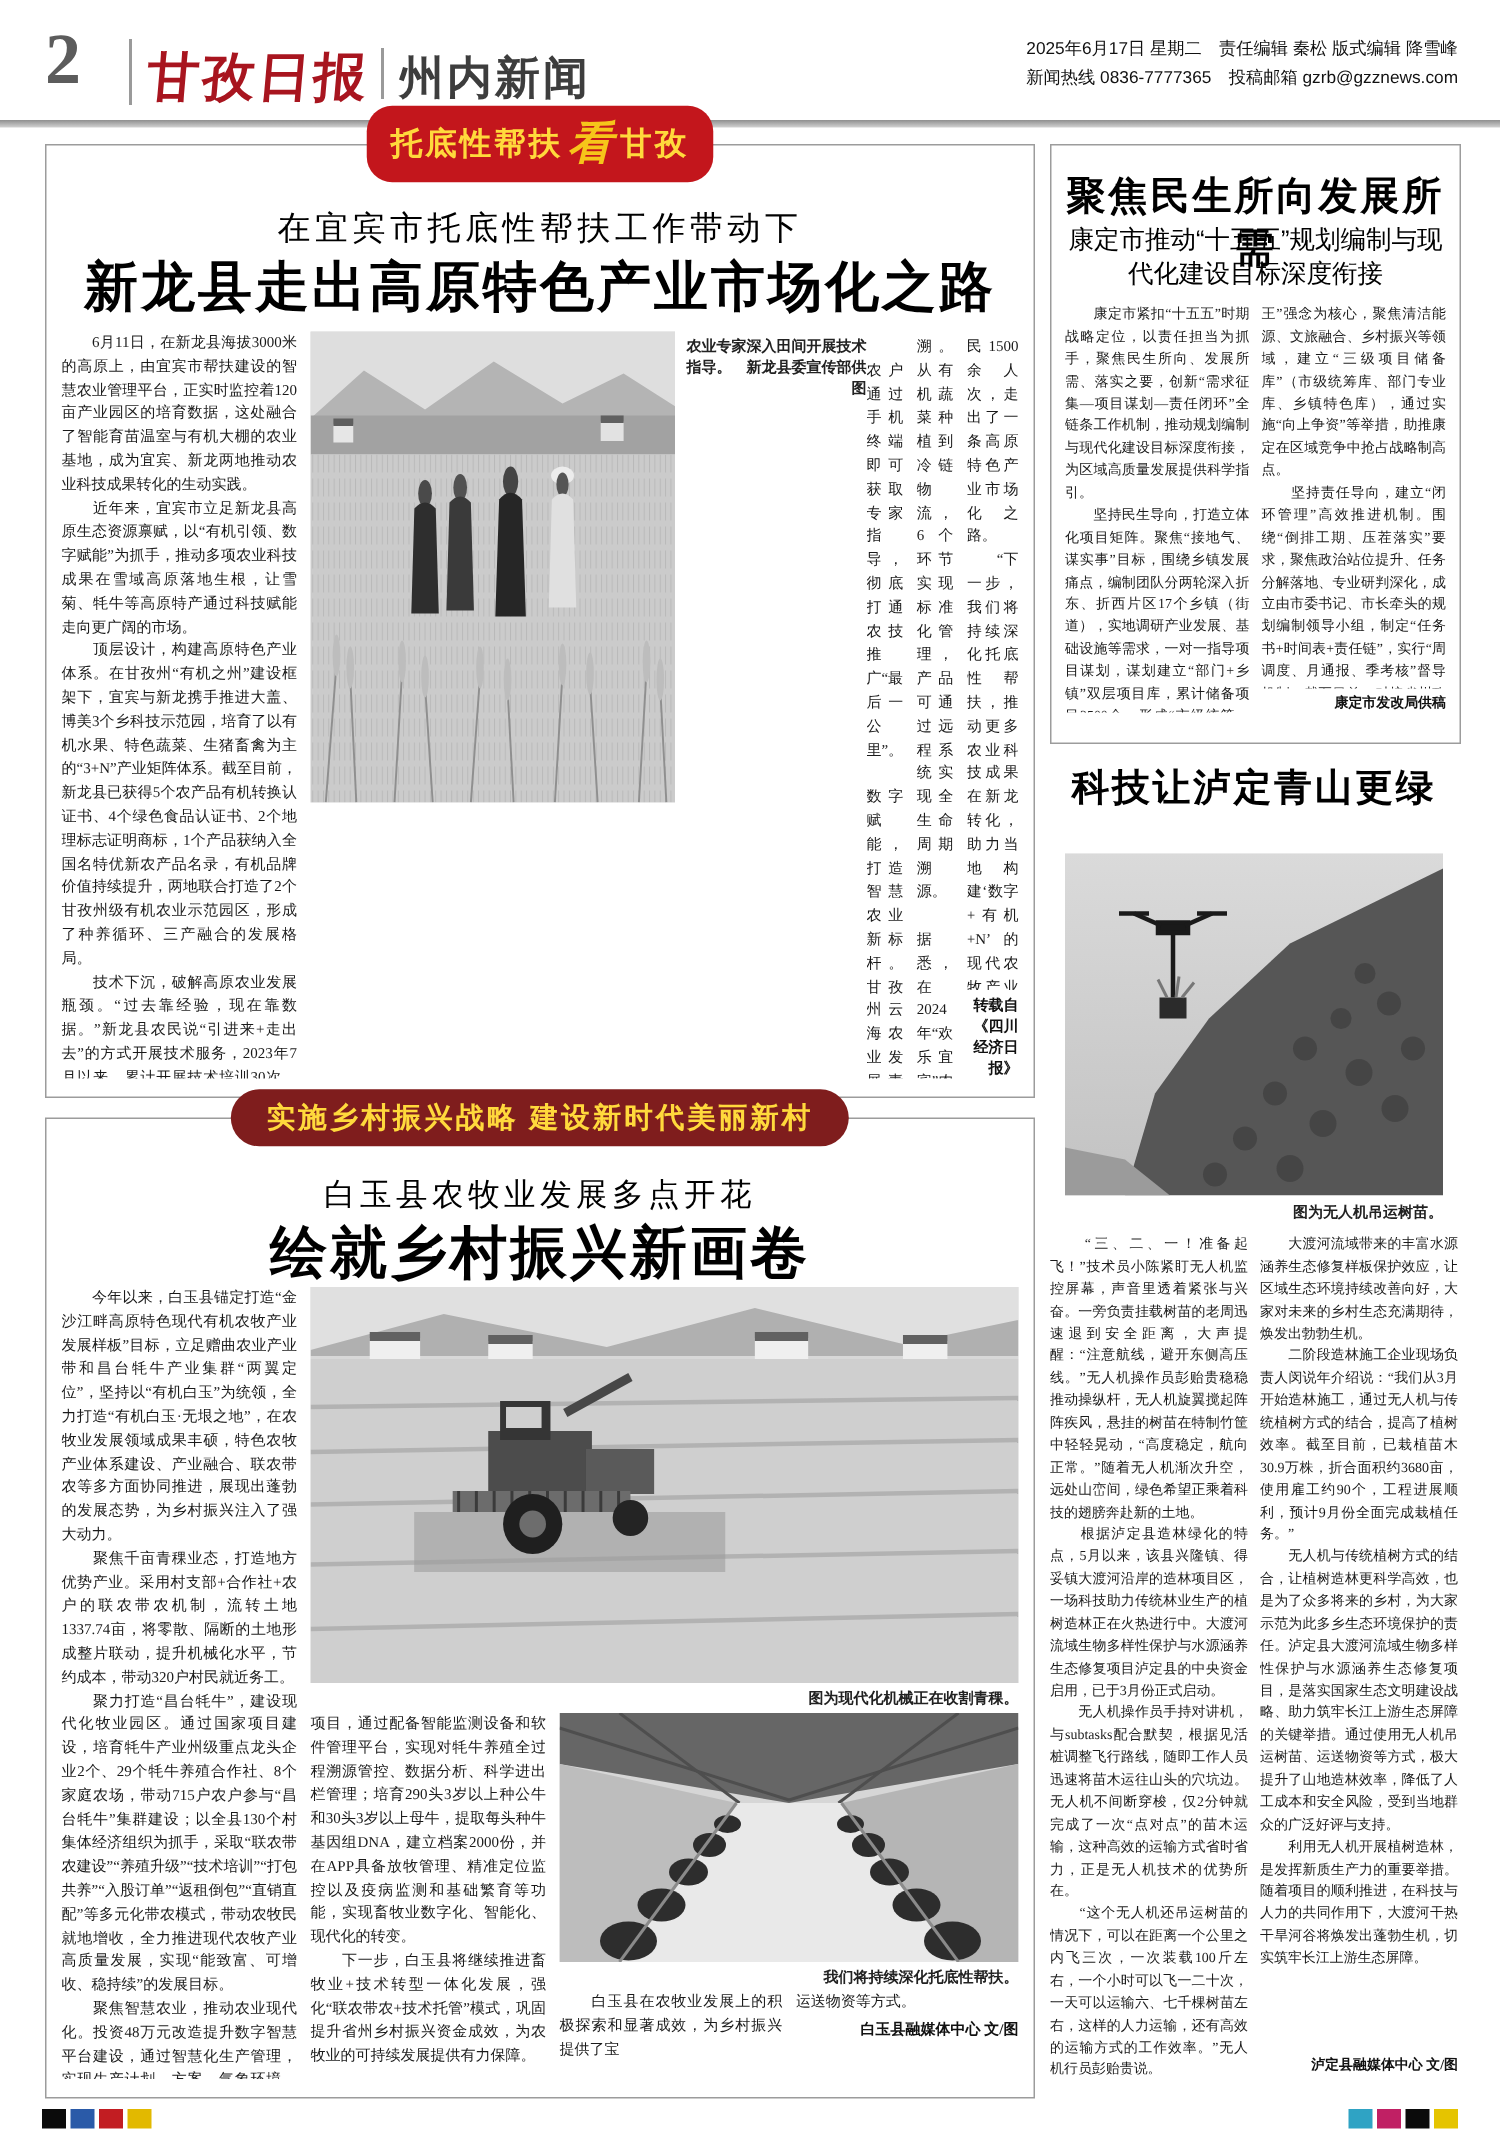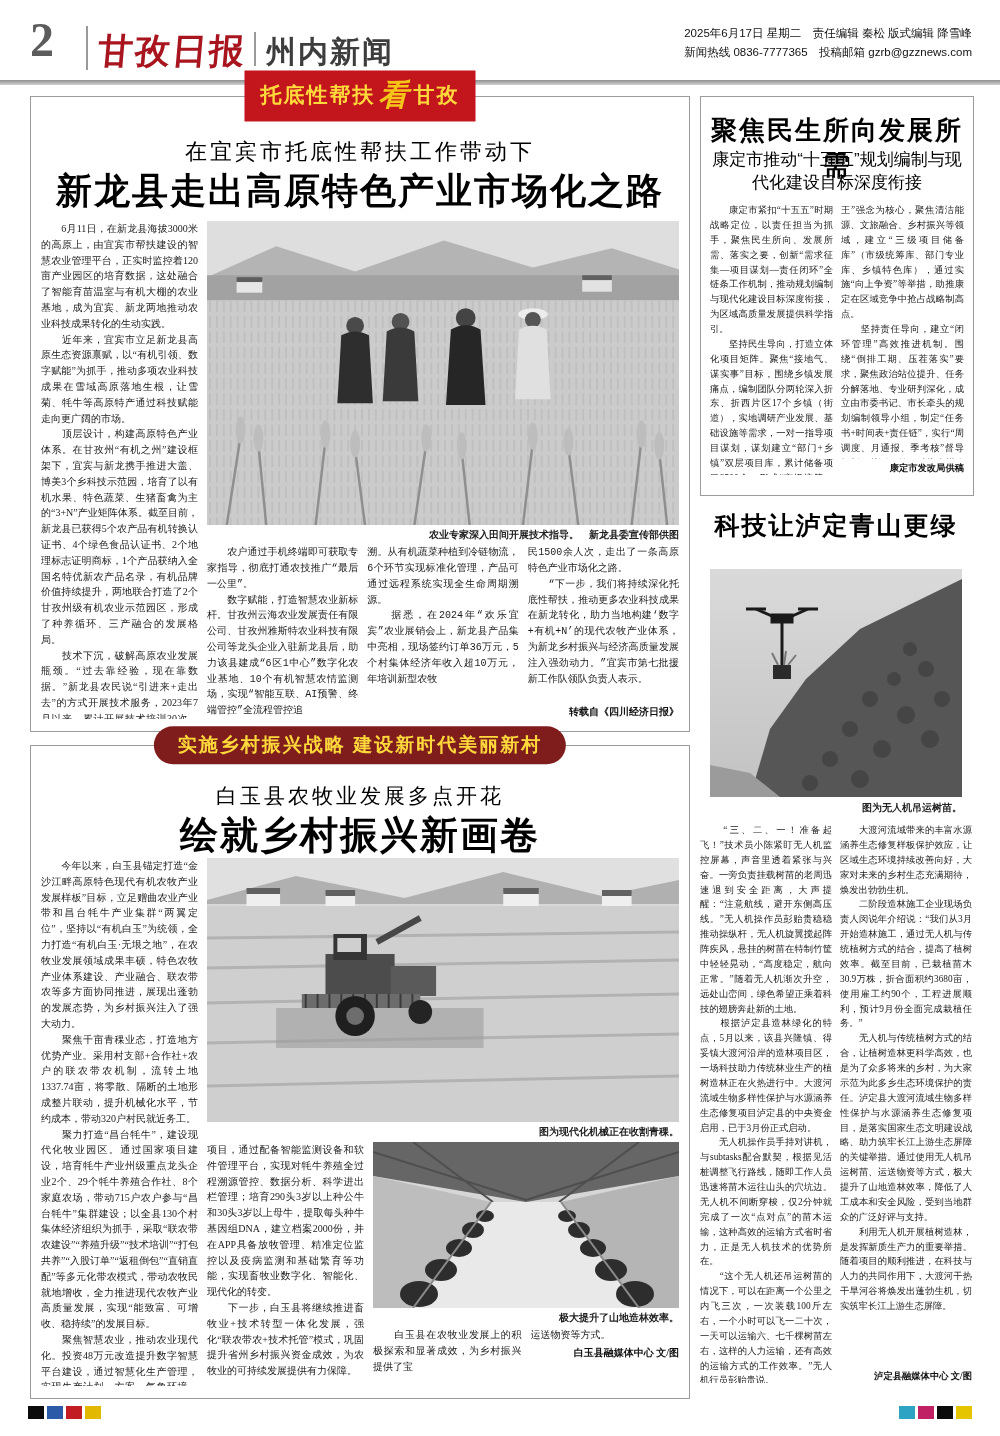--- a/index.html
+++ b/index.html
@@ -14,42 +14,42 @@
   .h-section{left:266px;top:32px;font-size:30px;font-weight:bold;color:#3d3d3d;
              font-family:"Liberation Sans",sans-serif;letter-spacing:2px;}
   .h-meta{right:28px;top:24px;font-size:11.5px;line-height:1.65;color:#111;
           font-family:"Liberation Sans",sans-serif;text-align:left;}
   .h-rule{left:0;top:80px;width:1000px;height:5px;
           background:linear-gradient(to bottom,#8f8f8f,#d2d2d2);}
   
   .box{border:1px solid #9c9c9c;background:#fff;}
   .badge-rect{position:absolute;left:50%;top:0;transform:translate(-50%,-52%);
       background:#c3161c;color:#ffd93c;font-family:"Liberation Sans",sans-serif;
-      font-weight:bold;font-size:21px;padding:5px 16px;letter-spacing:2px;white-space:nowrap;}
+      font-weight:bold;font-size:21px;padding:5px 16px;letter-spacing:2px;white-space:nowrap;border-radius:17px;}
   .badge-kan{color:#f6c51a;font-size:30px;font-family:"Liberation Serif",serif;
       font-style:italic;padding:0 3px;vertical-align:-3px;}
   .badge-pill{position:absolute;left:50%;top:0;transform:translate(-50%,-52%);
       background:#7f1d1d;color:#ffd93c;font-family:"Liberation Sans",sans-serif;
       font-weight:bold;font-size:19px;padding:6px 24px;border-radius:20px;
       letter-spacing:2px;white-space:nowrap;}
   .kicker{width:100%;text-align:center;font-family:"Liberation Sans",sans-serif;
       font-size:22px;color:#000;letter-spacing:3px;}
   .headline{width:100%;text-align:center;font-family:Liberation Serif, serif;
       font-weight:bold;font-size:36px;color:#000;letter-spacing:2px;}
   .bodytext{font-size:10px;line-height:1.58;text-align:justify;color:#1a1a1a;
       white-space:pre-line;overflow:hidden;}
   .bodytext.small{font-size:9.3px;line-height:1.6;}
   .caption{font-size:10px;font-weight:bold;text-align:right;color:#222;}
   .credit{font-size:10px;font-weight:bold;text-align:right;color:#111;margin-top:3px;}
   .photo{background:#d8d8d8;overflow:hidden;}
   .photo svg{display:block;width:100%;height:100%;}
   
   .a1-body{left:10px;top:124px;width:638px;height:498px;display:flex;gap:9px;}
   .a1-left{width:157px;height:100%;}
-  .a1-right{flex:1;display:flex;flex-direction:column;font-family:Liberation Mono, monospace;}
+  .a1-right{flex:1;display:flex;}
   .a1-photo{height:314px;}
   .a1-cols{flex:1;display:flex;gap:9px;margin-top:3px;}
   .a1-col{flex:1;display:flex;flex-direction:column;}
   .a1-col .bodytext{flex:1;}
   
   .a2-body{left:10px;top:112px;width:638px;height:528px;display:flex;gap:9px;}
   .a2-left{width:157px;height:100%;}
   .a2-right{flex:1;display:flex;flex-direction:column;}
   .a2-photo1{height:264px;}
   .a2-sub{flex:1;display:flex;gap:9px;margin-top:3px;}
@@ -261,21 +261,21 @@
                   <ellipse cx="220" cy="106" rx="13" ry="9"></ellipse>
                     <ellipse cx="238" cy="128" rx="16" ry="11"></ellipse>
                   <ellipse cx="262" cy="152" rx="19" ry="13"></ellipse>
                 </g>
                 <g stroke="#8a8a8a" stroke-width="2">
                   <line x1="118" y1="60" x2="40" y2="166"></line>
                     <line x1="188" y1="60" x2="266" y2="166"></line>
                 </g>
               </svg>
             </div>
-            <div class="caption" style="margin-top:3px;">极大提升了山地造林效率。</div>
+            <div class="caption" style="margin-top:3px;">我们将持续深化托底性帮扶。</div>
             <div class="a2-bottom">
               <div class="a2-bcol">
                   <div class="bodytext">　　白玉县在农牧业发展上的积极探索和显著成效，为乡村振兴提供了宝</div>
                 </div>
               <div class="a2-bcol">
                 <div class="bodytext">运送物资等方式。</div>
                 <div class="credit">白玉县融媒体中心 文/图</div>
               </div>
             </div>
           </div>

